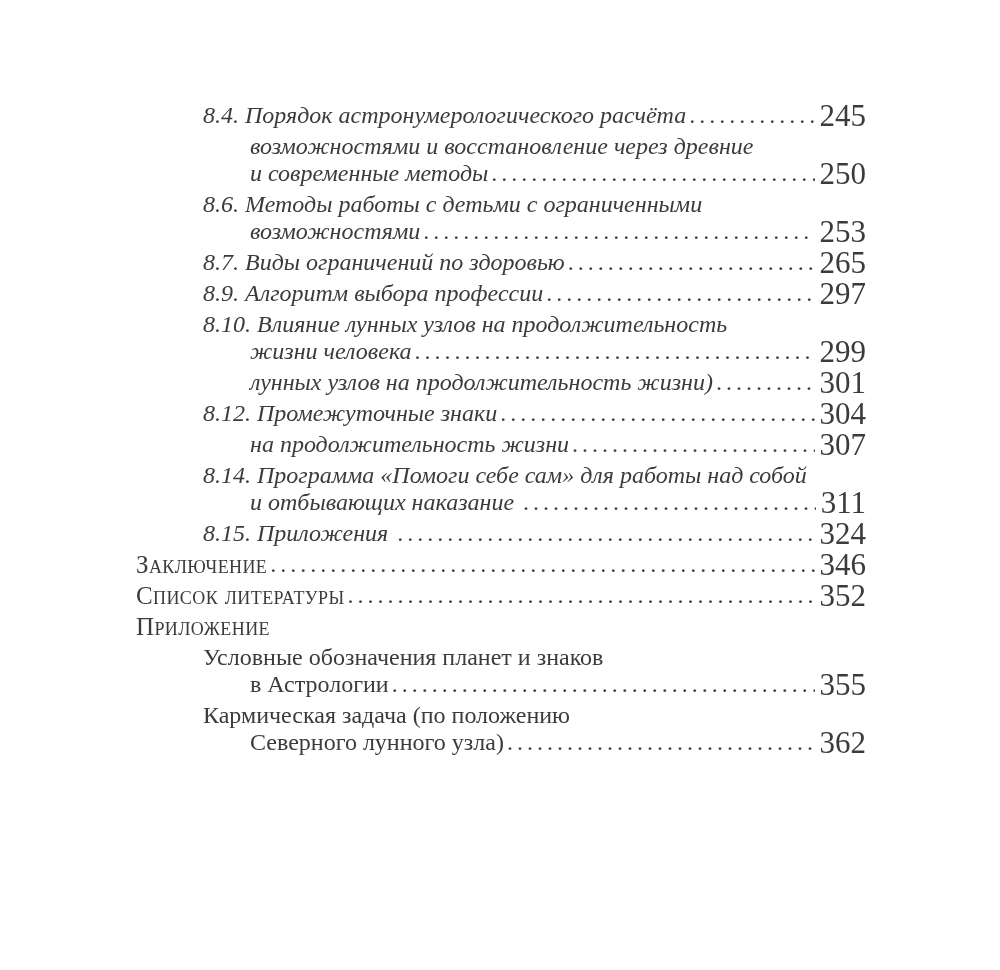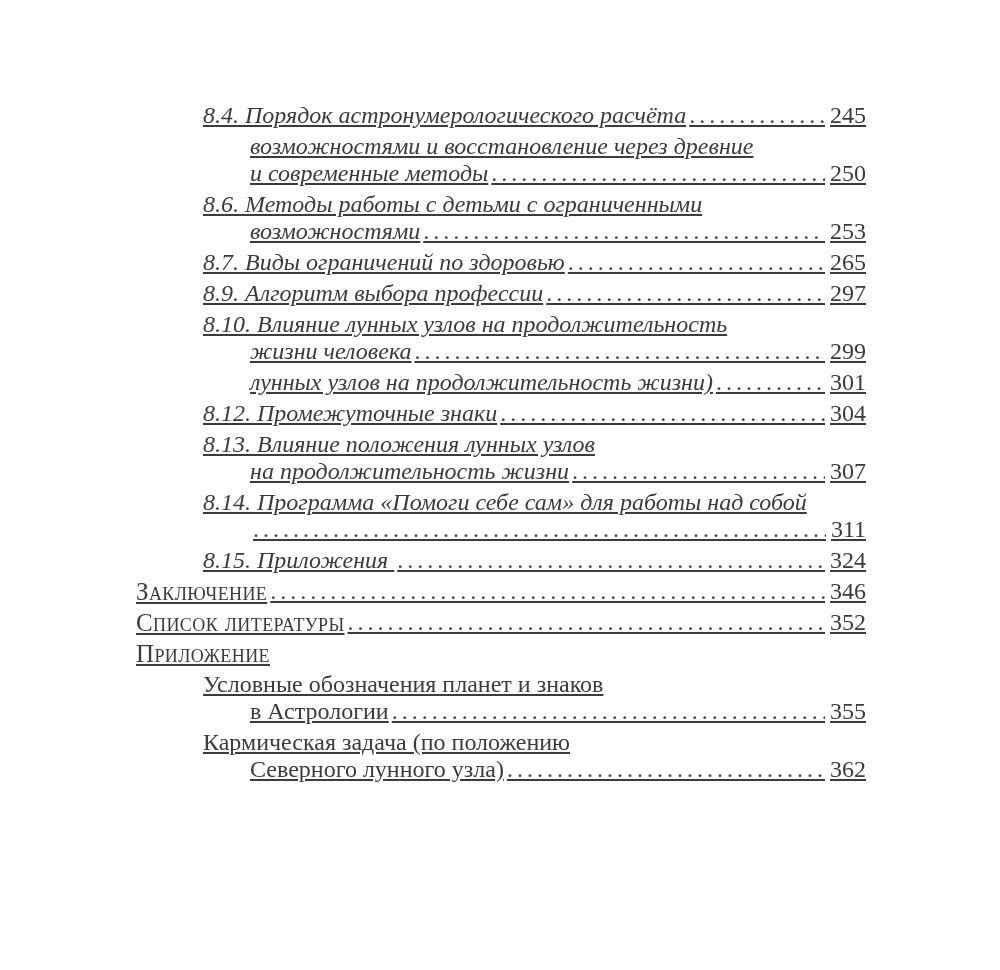--- a/index.html
+++ b/index.html
@@ -21,21 +21,20 @@
     left: 120px;
     top: 102px;
     width: 746px;
   }
   .entry { margin-bottom: 4px; }
   .line {
     display: flex;
     align-items: flex-end;
     line-height: 27px;
     font-size: 24px;
-    text-decoration: underline;
   }
   .line.indent-0 { padding-left: 0; }
   .line.indent-1 { padding-left: 83px; }
   .line.indent-2 { padding-left: 130px; }
   .txt { white-space: pre; }
   .style-italic .txt { font-style: italic; }
   .style-smallcaps .txt {
     font-variant: small-caps;
     font-size: 25px;
     letter-spacing: 0.4px;
@@ -49,21 +48,21 @@
     white-space: nowrap;
     letter-spacing: 4px;
     padding-left: 3px;
     font-style: normal;
     font-size: 24px;
   }
   .pagenum {
     flex: 0 0 auto;
     padding-left: 5px;
     font-style: normal;
-    font-size: 24px;
+    font-size: 31px;
     text-align: right;
   }
 </style>
 </head>
 <body>
 
 <div class="sheet">
   <div class="toc" id="toc">
       <div class="entry style-italic">
         <div class="line indent-1">
@@ -124,34 +123,32 @@
         </div>
       </div>
       <div class="entry style-italic">
         <div class="line indent-1">
           <span class="txt">8.12. Промежуточные знаки</span>
           <span class="leader">........................................................................................................................</span>
           <span class="pagenum">304</span>
         </div>
       </div>
       <div class="entry style-italic">
-        <div class="line indent-1">
-          <span class="txt">8.13. Влияние положения лунных узлов</span>
-        </div>
         <div class="line indent-2">
           <span class="txt">на продолжительность жизни</span>
           <span class="leader">........................................................................................................................</span>
           <span class="pagenum">307</span>
         </div>
       </div>
       <div class="entry style-italic">
         <div class="line indent-1">
           <span class="txt">8.14. Программа «Помоги себе сам» для работы над собой</span>
         </div>
         <div class="line indent-2">
+          <span class="txt">и отбывающих наказание </span>
           <span class="leader">........................................................................................................................</span>
           <span class="pagenum">311</span>
         </div>
       </div>
       <div class="entry style-italic">
         <div class="line indent-1">
           <span class="txt">8.15. Приложения </span>
           <span class="leader">........................................................................................................................</span>
           <span class="pagenum">324</span>
         </div>

